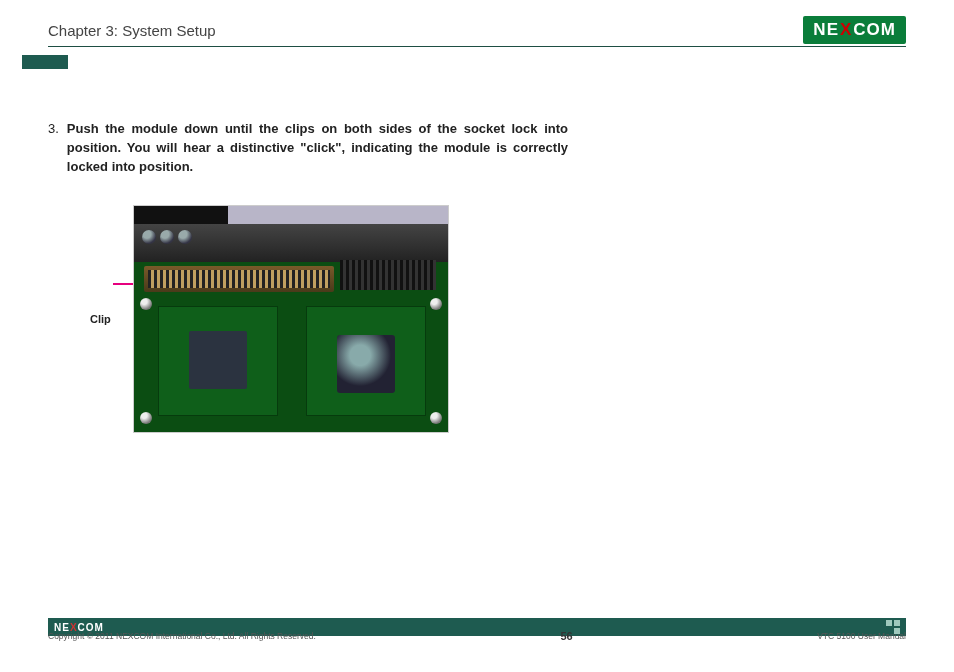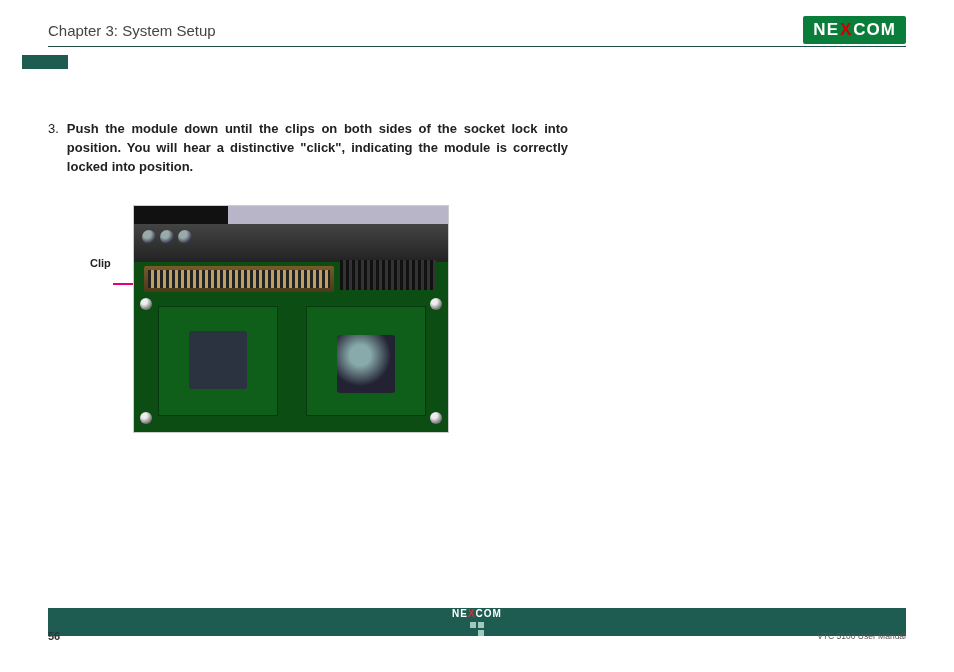--- a/index.html
+++ b/index.html
@@ -75,21 +75,21 @@
     position: absolute;
     top: 205px;
     left: 90px;
     display: flex;
     align-items: flex-start;
   }
   .clip-label {
     font-size: 11px;
     font-weight: 700;
     color: #222;
-    margin-top: 52px;
+    margin-top: 108px;
     margin-right: 2px;
     white-space: nowrap;
   }
   .clip-line {
     width: 20px;
     height: 2px;
     background: #e6007e;
     margin-top: 78px;
   }
   .board-photo {
@@ -165,27 +165,26 @@
     display: flex; gap: 4px;
   }
   .cap {
     width: 14px; height: 14px; border-radius: 50%;
     background: radial-gradient(circle at 35% 30%, #9aa 0 30%, #334 70%);
   }
 
   .footer-bar {
     position: absolute;
     left: 48px; right: 48px; bottom: 36px;
-    height: 28px;
+    height: 18px;
     background: #1e5b50;
     display: flex;
     align-items: center;
     padding: 0 6px;
     justify-content: space-between;
-    flex-direction: column;
   }
   .footer-logo {
     color: #fff;
     font-size: 10px;
     font-weight: 700;
     letter-spacing: 1px;
   }
   .footer-logo .x { color: #cc3333; }
   .footer-squares {
     display: grid;
@@ -261,15 +260,16 @@
     <span>NE</span><span class="x">X</span><span>COM</span>
   </div>
   <div class="footer-squares">
     <span></span>
       <span></span>
       <span></span>
       <span></span>
   </div>
 </div>
 <div class="footer-line">
+  <div>Copyright © 2011 NEXCOM International Co., Ltd. All Rights Reserved.</div>
   <div class="page-number">56</div>
   <div>VTC 5100 User Manual</div>
 </div>
 
 </body></html>

